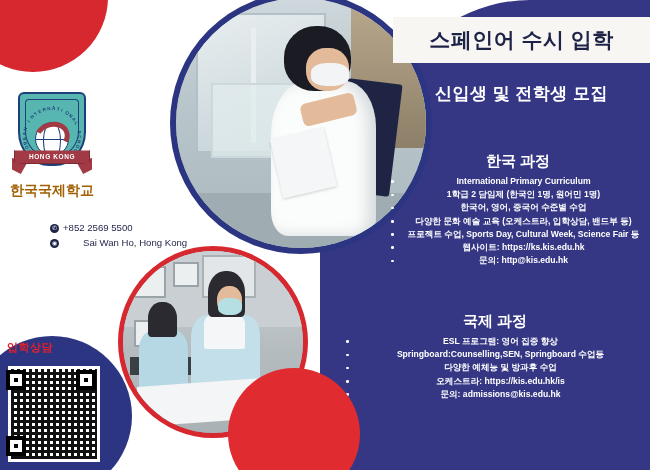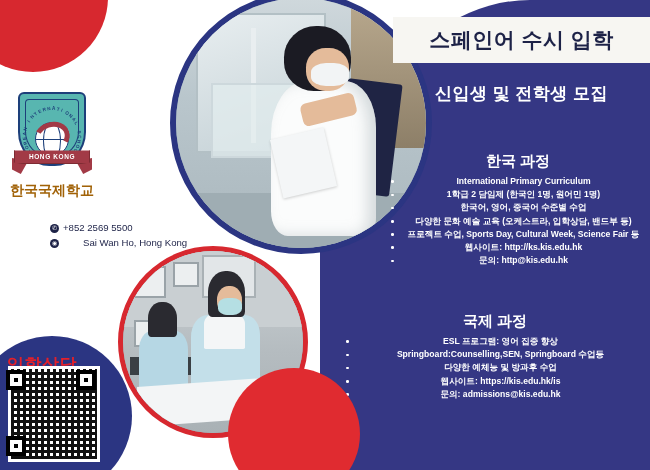--- a/index.html
+++ b/index.html
@@ -266,22 +266,22 @@
     flex:0 0 auto;
   }
 
   
   .qr-circle {
     position:absolute; left:-28px; top:336px;
     width:160px; height:160px; border-radius:50%;
     background:#2b3582;
   }
   .qr-label {
-    position:absolute; left:7px; top:353px;
-    font-size:17px; font-weight:bold; color:#e3202a;
+    position:absolute; left:7px; top:340px;
+    font-size:11px; font-weight:bold; color:#e3202a;
     letter-spacing:0.5px;
   }
   .qr-code {
     position:absolute; left:8px; top:366px;
     width:92px; height:96px; background:#ffffff; padding:3px;
   }
   .qr-code .qr-grid {
     width:100%; height:100%;
     background-image:
       repeating-linear-gradient(90deg,#000 0 3px,transparent 3px 6px),
@@ -359,32 +359,32 @@
   <div class="title-sub">신입생 및 전학생 모집</div>
 
   <div class="section" id="sec-korean">
     <div class="section-heading">한국 과정</div>
     <ul class="bullets">
       <li>International Primary Curriculum</li>
       <li>1학급 2 담임제 (한국인 1명, 원어민 1명)</li>
       <li>한국어, 영어, 중국어 수준별 수업</li>
       <li>다양한 문화 예술 교육 (오케스트라, 입학상담, 밴드부 등)</li>
       <li>프로젝트 수업, Sports Day, Cultural Week, Science Fair 등</li>
-      <li>웹사이트: http://ks.kis.edu.hk</li>
+      <li>웹사이트: https://ks.kis.edu.hk</li>
       <li>문의: http@kis.edu.hk</li>
     </ul>
   </div>
 
   <div class="section" id="sec-intl">
     <div class="section-heading">국제 과정</div>
     <ul class="bullets">
       <li>ESL 프로그램: 영어 집중 향상</li>
       <li>Springboard:Counselling,SEN, Springboard 수업등</li>
       <li>다양한 예체능 및 방과후 수업</li>
-      <li>웹사이트: https://kis.edu.hk/is</li>
+      <li>오케스트라: https://kis.edu.hk/is</li>
       <li>문의: admissions@kis.edu.hk</li>
     </ul>
   </div>
 
   <div class="logo-wrap">
     <div class="shield">
       <div class="shield-inner"></div>
     </div>
     <div class="globe"></div>
     <div class="swoosh"></div>

